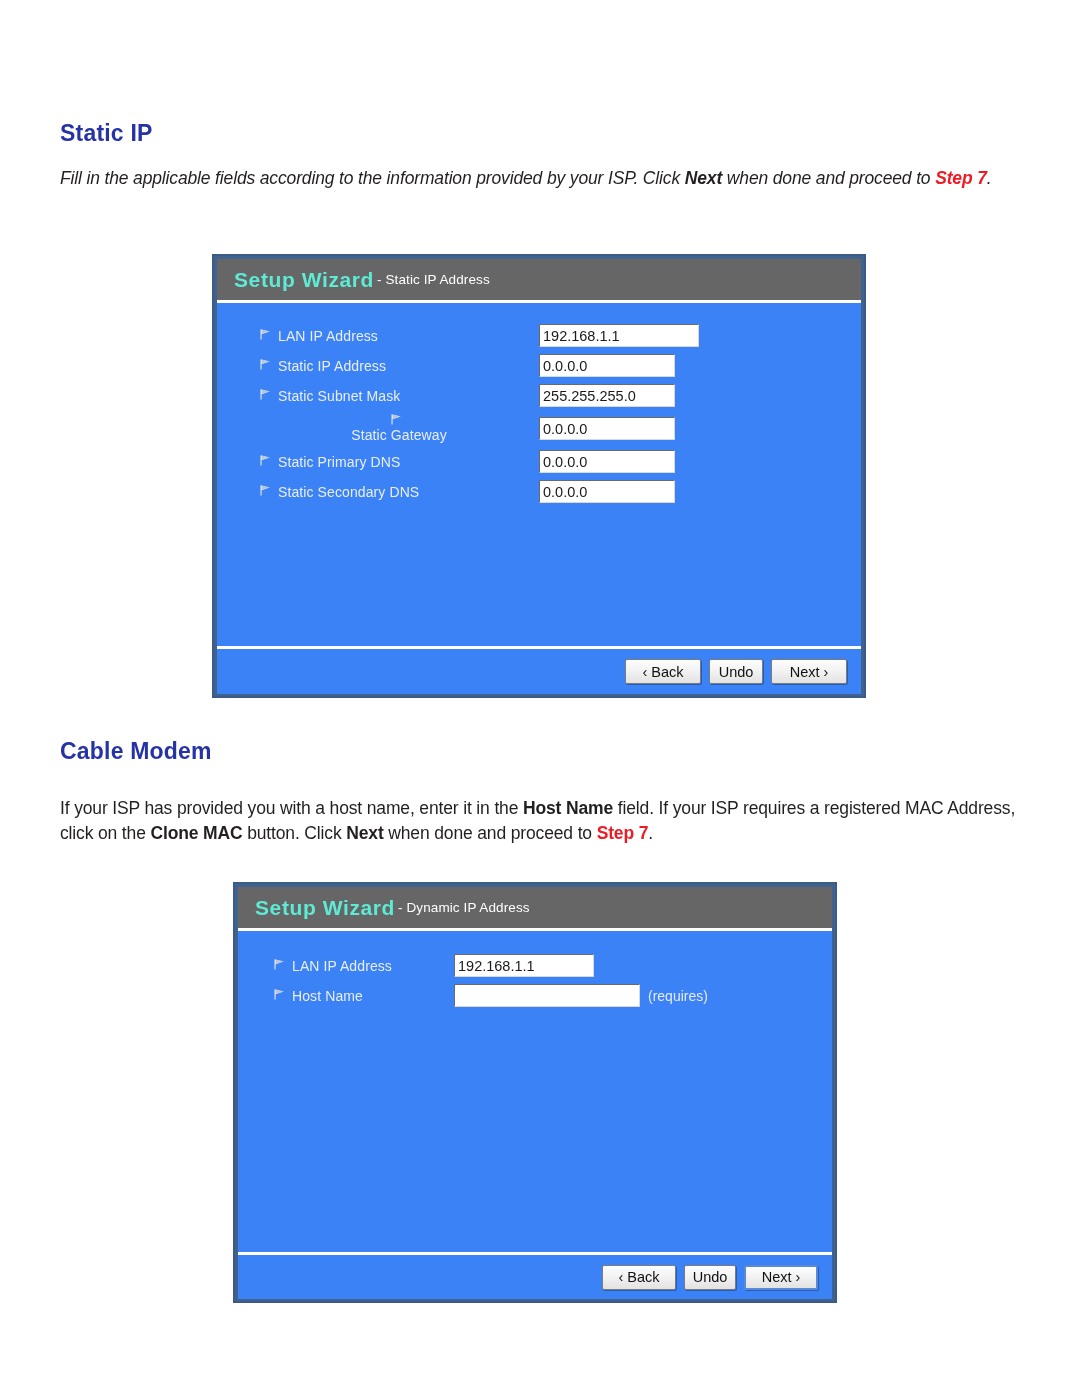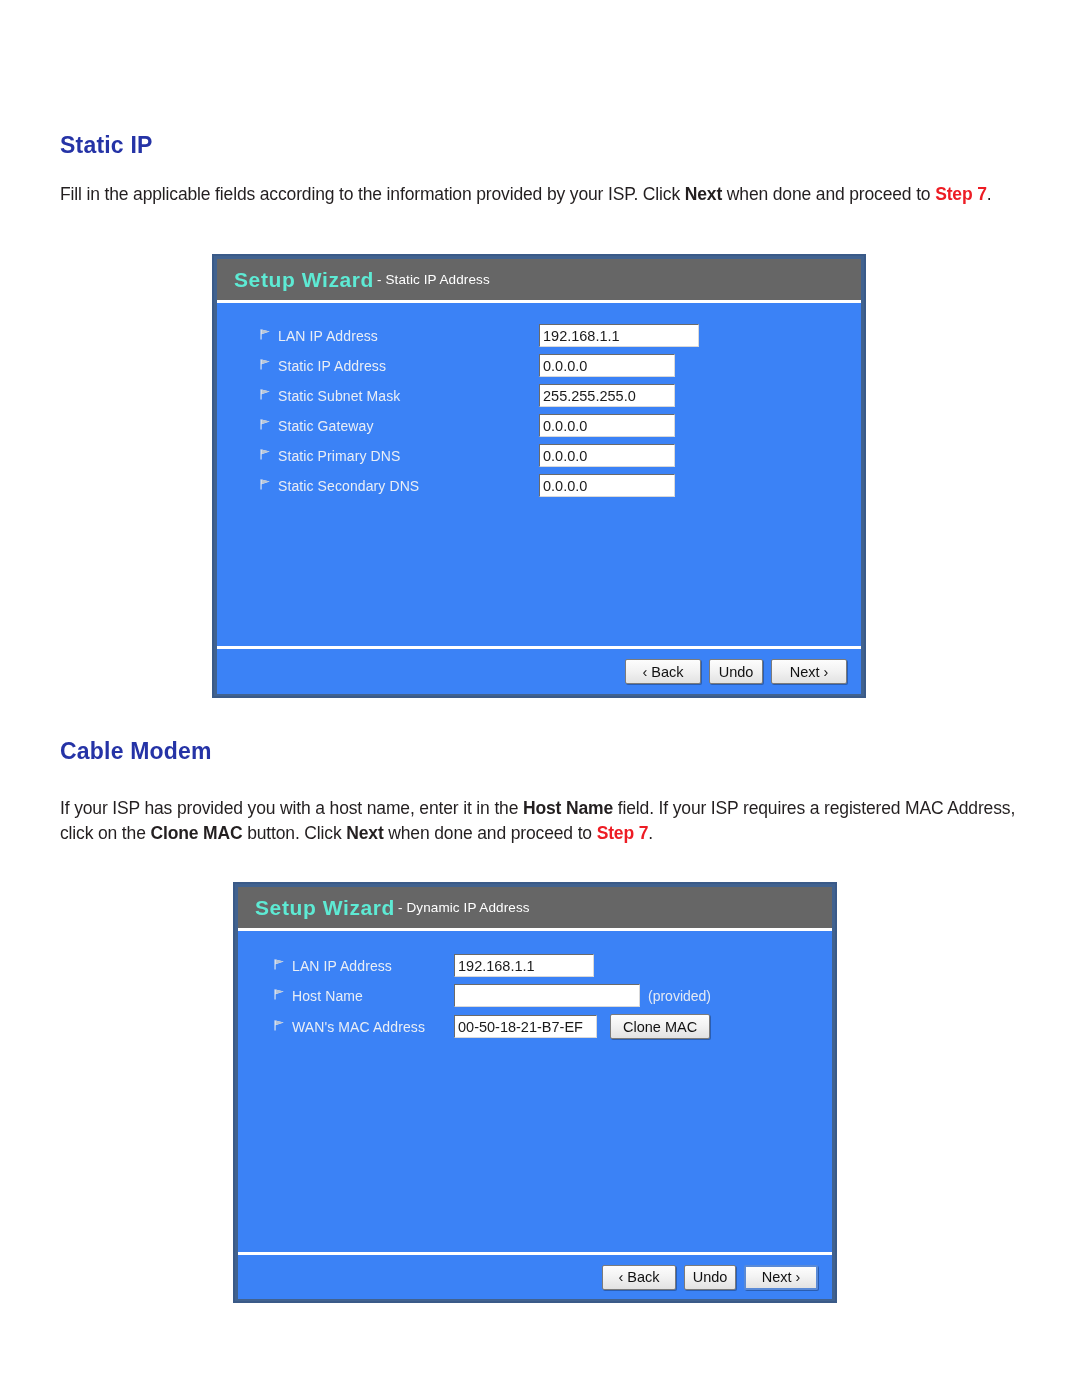--- a/index.html
+++ b/index.html
@@ -162,25 +162,25 @@
     padding-right: 14px;
   }
   .footer-btns { display: flex; gap: 8px; align-items: flex-end; }
 </style>
 </head>
 <body>
 
 <div class="page">
 
 
-  <div class="prose-block section-heading" style="left:60px; top:132px;text-align:right;">
+  <div class="prose-block section-heading" style="left:60px; top:120px;text-align:right;">
     <span>Static IP</span>
   </div>
 
-  <div class="prose-block body-text" style="left:60px; top:182px; width:950px;">
+  <div class="prose-block body-text" style="left:60px; top:166px; width:950px;font-style:italic;">
     <span>Fill in the applicable fields according to the information provided by your ISP. Click </span><span class="bold">Next</span><span> when done and proceed to </span><span class="red">Step 7</span><span>.</span>
   </div>
 
   <div class="router-panel" style="left:212px; top:254px; width:654px; height:444px;">
 
     <div class="panel-header">
       <span class="panel-header-title">Setup Wizard</span>
       <span class="panel-header-sub">- Static IP Address</span>
     </div>
 
@@ -227,21 +227,21 @@
                 </svg>
             </span>
             <span>Static Subnet Mask</span>
           </div>
           <div class="text-input" style="width:136px;">
             <span>255.255.255.0</span>
           </div>
         </div>
 
         <div class="field-row">
-          <div class="field-label" style="width:280px;">
+          <div class="field-label" style="width:280px;flex-direction:column;">
             <span class="bullet-flag">
               <svg width="13" height="13" viewBox="0 0 13 13">
                   <path d="M1.5 1.2 L1.5 11.5 L2.6 11.5 L2.6 6.3 L10.8 3.6 Z" fill="#e8edf5"></path>
                   <path d="M2.6 1.6 L10.2 3.4 L2.6 6.0 Z" fill="#b9c6d8"></path>
                 </svg>
             </span>
             <span>Static Gateway</span>
           </div>
           <div class="text-input" style="width:136px;">
             <span>0.0.0.0</span>
@@ -331,38 +331,23 @@
               <svg width="13" height="13" viewBox="0 0 13 13">
                   <path d="M1.5 1.2 L1.5 11.5 L2.6 11.5 L2.6 6.3 L10.8 3.6 Z" fill="#e8edf5"></path>
                   <path d="M2.6 1.6 L10.2 3.4 L2.6 6.0 Z" fill="#b9c6d8"></path>
                 </svg>
             </span>
             <span>Host Name</span>
           </div>
           <div class="text-input" style="width:186px;" title="">
             <span></span>
           </div>
-          <span class="optional-note">(provided)</span>
-        </div>
-
-        <div class="field-row">
-          <div class="field-label" style="width:181px;">
-            <span class="bullet-flag">
-              <svg width="13" height="13" viewBox="0 0 13 13">
-                  <path d="M1.5 1.2 L1.5 11.5 L2.6 11.5 L2.6 6.3 L10.8 3.6 Z" fill="#e8edf5"></path>
-                  <path d="M2.6 1.6 L10.2 3.4 L2.6 6.0 Z" fill="#b9c6d8"></path>
-                </svg>
-            </span>
-            <span>WAN's MAC Address</span>
-          </div>
-          <div class="text-input" style="width:143px;">
-            <span>00-50-18-21-B7-EF</span>
-          </div>
-          <div class="btn clone-mac-btn">Clone MAC</div>
-        </div>
+          <span class="optional-note">(requires)</span>
+        </div>
+
 
       </div>
 
       <div class="panel-footer" style="height:47px;">
         <div class="footer-btns">
           <div class="btn" style="width:74px;">‹ Back</div>
           <div class="btn" style="width:52px;">Undo</div>
           <div class="btn focused" style="width:74px;">Next ›</div>
         </div>
       </div>

